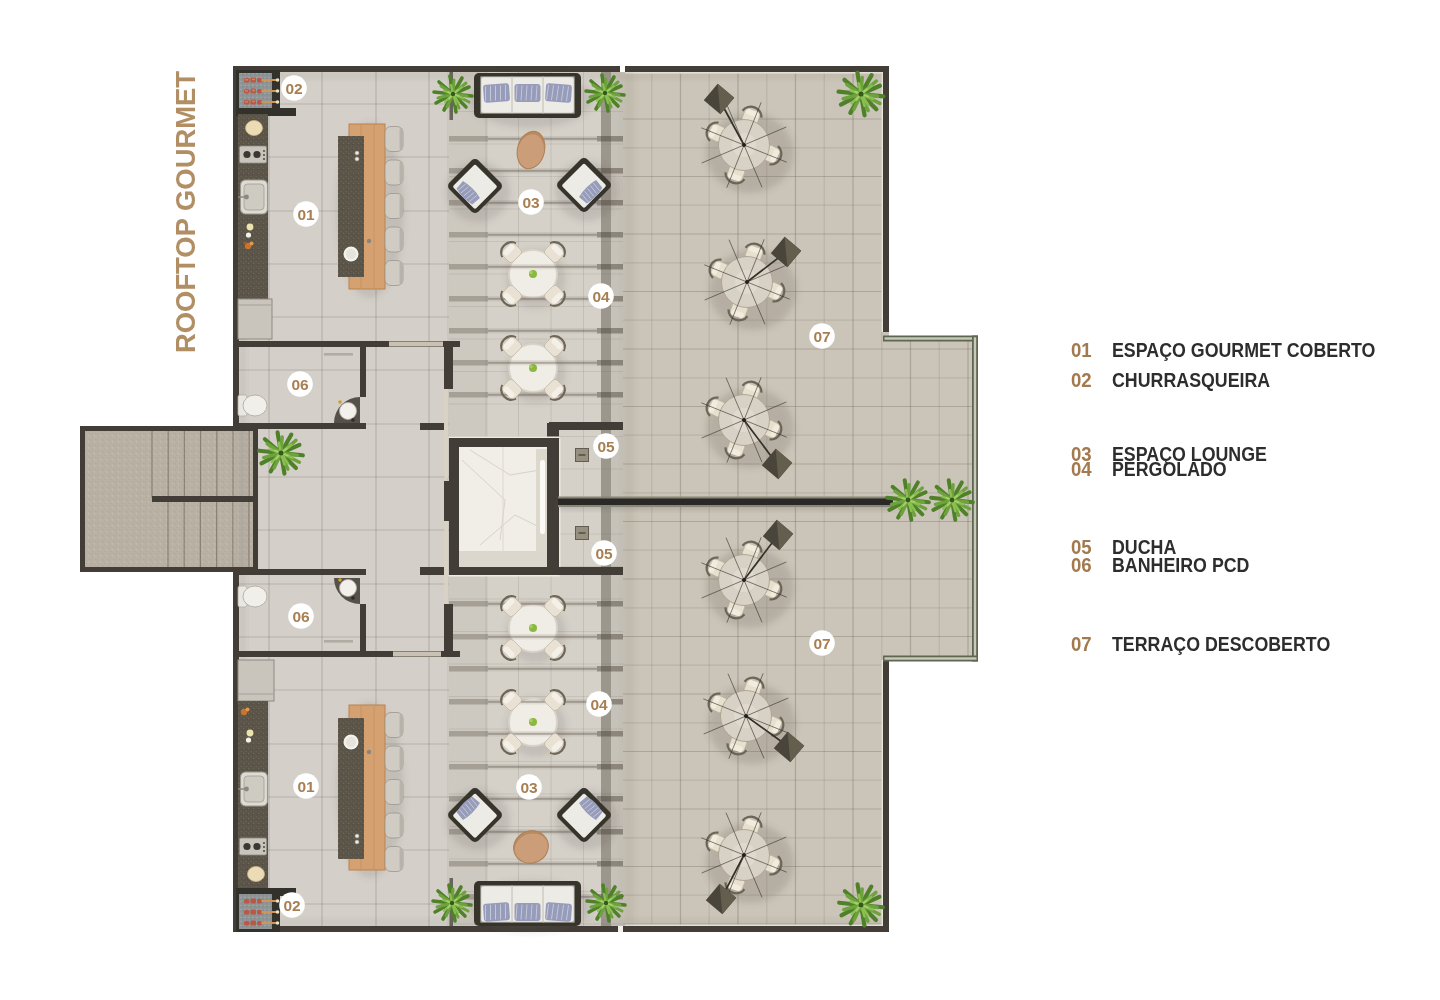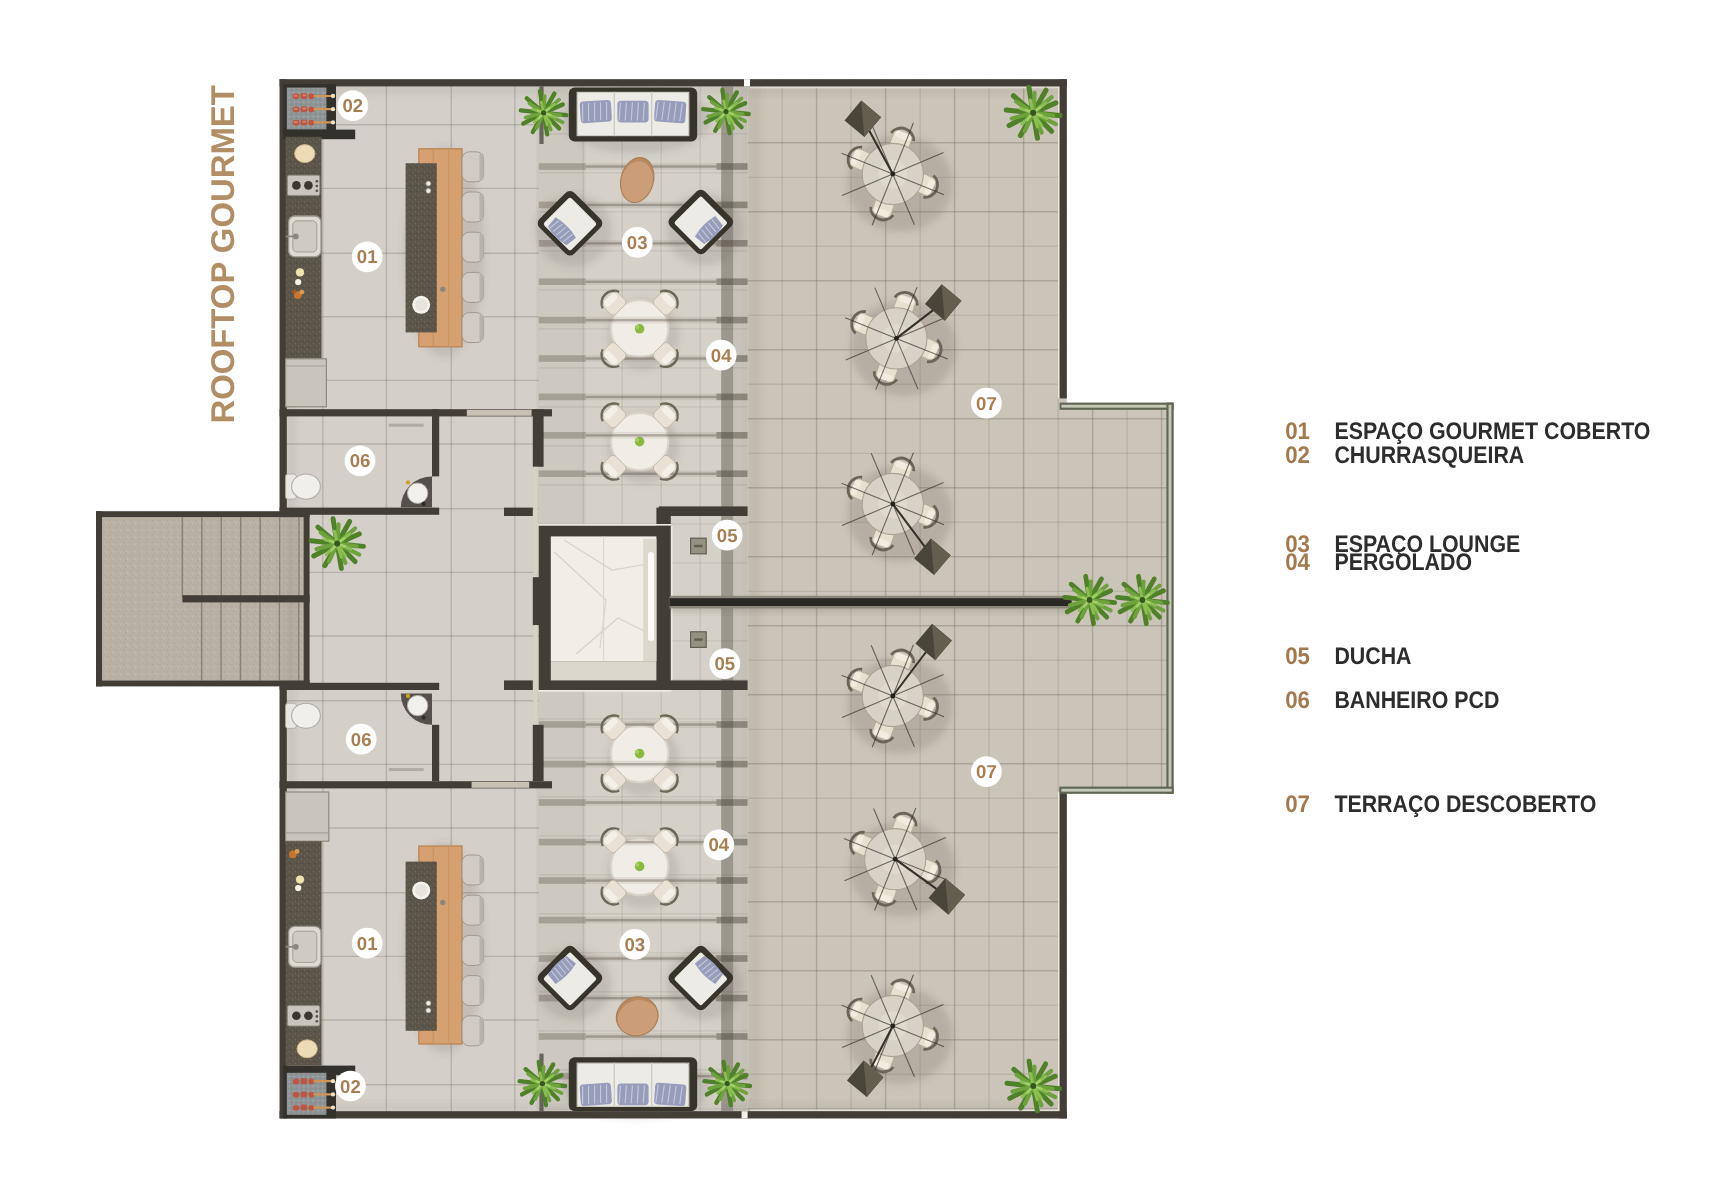--- a/index.html
+++ b/index.html
@@ -9,33 +9,33 @@
 .lnum{display:inline-block;font-size:20px;font-weight:bold;color:#a3794d;letter-spacing:0px;transform:scaleX(0.93);transform-origin:0 50%;width:24px;}
 .llab{display:inline-block;font-size:20px;font-weight:bold;color:#2d2d2d;margin-left:17px;letter-spacing:0px;transform:scaleX(0.89);transform-origin:0 50%;}
 svg{position:absolute;left:0;top:0;}
 </style></head>
 <body>
 
 <div class="title">
     <span>ROOFTOP GOURMET</span>
   </div>
 
-<div class="lrow" style="top:360px"><span class="lnum">01</span><span class="llab">ESPAÇO GOURMET COBERTO</span></div>
+<div class="lrow" style="top:350px"><span class="lnum">01</span><span class="llab">ESPAÇO GOURMET COBERTO</span></div>
 
 <div class="lrow" style="top:380px"><span class="lnum">02</span><span class="llab">CHURRASQUEIRA</span></div>
 
 <div class="lrow" style="top:454px"><span class="lnum">03</span><span class="llab">ESPAÇO LOUNGE</span></div>
 
 <div class="lrow" style="top:469px"><span class="lnum">04</span><span class="llab">PERGOLADO</span></div>
 
 <div class="lrow" style="top:547px"><span class="lnum">05</span><span class="llab">DUCHA</span></div>
 
-<div class="lrow" style="top:584px"><span class="lnum">06</span><span class="llab">BANHEIRO PCD</span></div>
-
-<div class="lrow" style="top:671px"><span class="lnum">07</span><span class="llab">TERRAÇO DESCOBERTO</span></div>
+<div class="lrow" style="top:565px"><span class="lnum">06</span><span class="llab">BANHEIRO PCD</span></div>
+
+<div class="lrow" style="top:644px"><span class="lnum">07</span><span class="llab">TERRAÇO DESCOBERTO</span></div>
 
 <svg width="1440" height="1000" viewBox="0 0 1440 1000">
 <defs>
 <pattern id="speck" width="5" height="5" patternUnits="userSpaceOnUse">
  <rect width="5" height="5" fill="#5b5448"></rect>
  <circle cx="1.2" cy="1.5" r="0.6" fill="#6f675a"></circle>
  <circle cx="3.6" cy="3.2" r="0.5" fill="#7d7668"></circle>
  <circle cx="2.4" cy="4.3" r="0.45" fill="#474135"></circle>
 </pattern>
 <pattern id="speckst" width="6" height="6" patternUnits="userSpaceOnUse">

